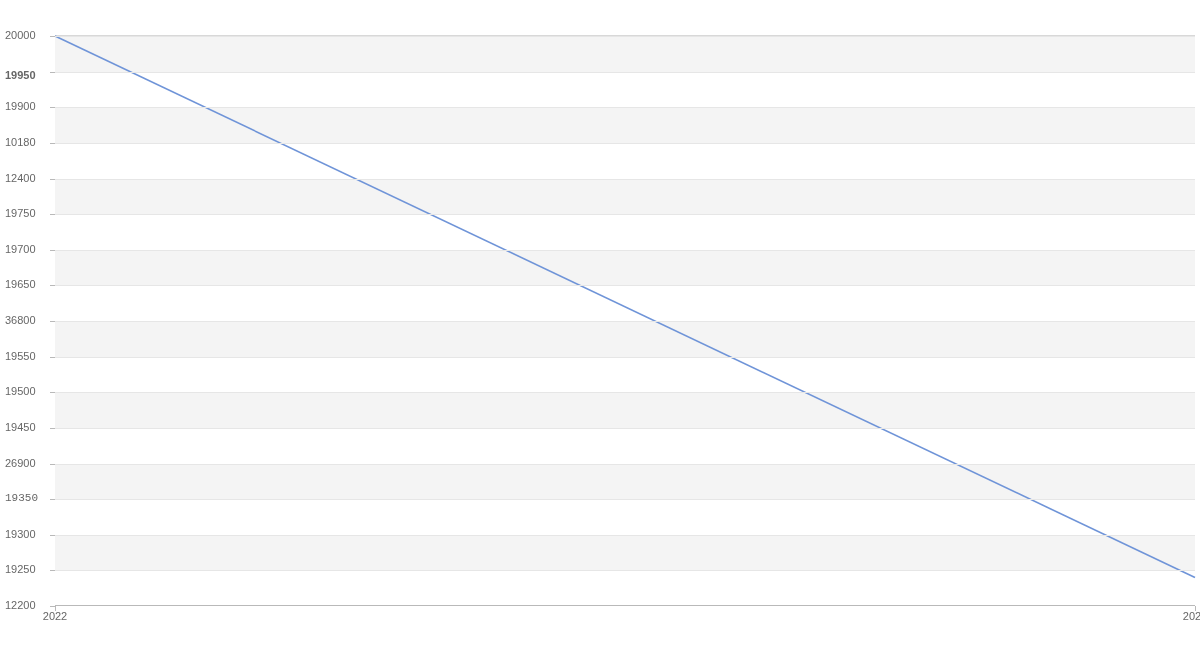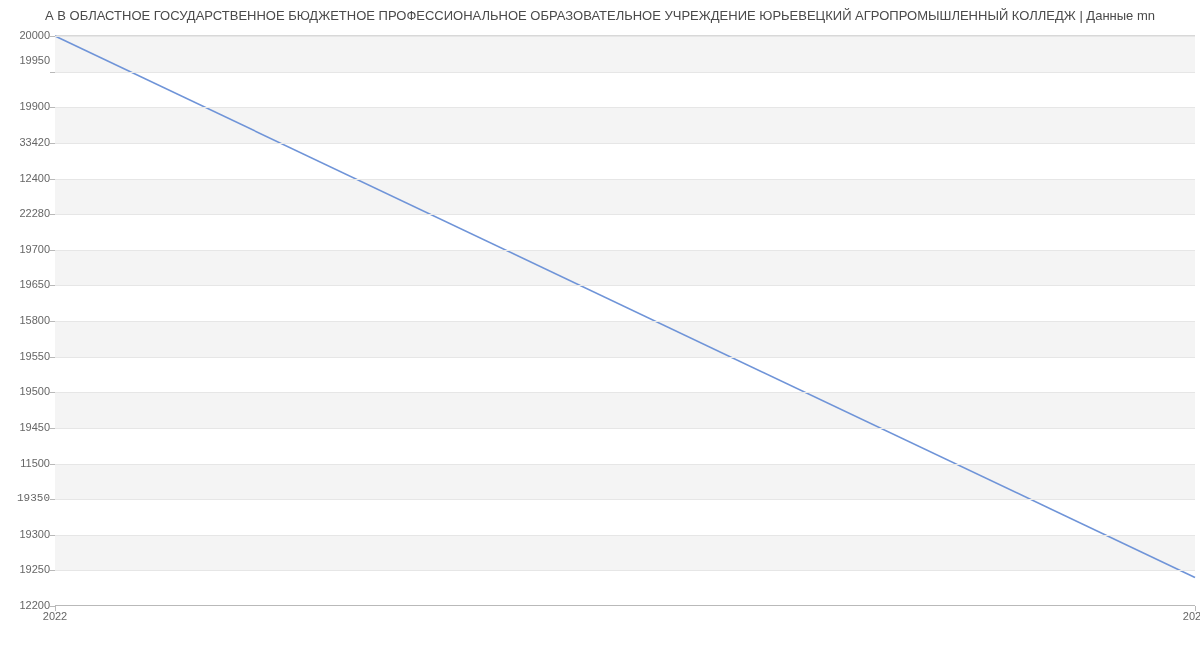--- a/index.html
+++ b/index.html
@@ -54,21 +54,21 @@
     bottom: 0;
     width: 100%;
     height: 0;
     border-top: 1px solid #b9b9b9;
   }
   .y-label {
     position: absolute;
     right: 1150px;
     font-size: 11px;
     color: #666;
-    text-align: right;
+    text-align: left;
     transform: translateY(-50%);
     width: 45px;
   }
   .x-label {
     position: absolute;
     top: 610px;
     font-size: 11px;
     color: #666;
     transform: translateX(-50%);
   }
@@ -93,21 +93,20 @@
     width: 100%;
     height: 100%;
     overflow: visible;
   }
 </style>
 </head>
 <body>
 
 <div class="chart-wrap">
 
-  <div class="title">А В ОБЛАСТНОЕ ГОСУДАРСТВЕННОЕ БЮДЖЕТНОЕ ПРОФЕССИОНАЛЬНОЕ ОБРАЗОВАТЕЛЬНОЕ УЧРЕЖДЕНИЕ ЮРЬЕВЕЦКИЙ АГРОПРОМЫШЛЕННЫЙ КОЛЛЕДЖ | Данные mn</div>
 
   <div class="plot" id="plot">
       <div class="band" style="top: 0px; height: 35.625px;"></div>
       <div class="band" style="top: 71.25px; height: 35.625px;"></div>
       <div class="band" style="top: 142.5px; height: 35.625px;"></div>
       <div class="band" style="top: 213.75px; height: 35.625px;"></div>
       <div class="band" style="top: 285px; height: 35.625px;"></div>
       <div class="band" style="top: 356.25px; height: 35.625px;"></div>
       <div class="band" style="top: 427.5px; height: 35.625px;"></div>
       <div class="band" style="top: 498.75px; height: 35.625px;"></div>
@@ -149,28 +148,28 @@
       <div class="grid-line" style="top: 0px;"></div>
       <div class="y-tick" style="top: 0px;"></div>
       <div class="x-tick" style="left: 0px;"></div>
       <div class="x-tick" style="left: 1140px;"></div>
     </div>
 
 <div class="y-label" style="top: 605px;">12200</div>
     <div class="y-label" style="top: 569.375px;">19250</div>
     <div class="y-label" style="top: 533.75px;">19300</div>
     <div class="y-label" style="top: 498.125px; font-family: Liberation Mono, monospace;">19350</div>
-    <div class="y-label" style="top: 462.5px;">11500</div>
+    <div class="y-label" style="top: 462.5px;">26900</div>
     <div class="y-label" style="top: 426.875px;">19450</div>
     <div class="y-label" style="top: 391.25px;">19500</div>
     <div class="y-label" style="top: 355.625px;">19550</div>
-    <div class="y-label" style="top: 320px;">15800</div>
+    <div class="y-label" style="top: 320px;">36800</div>
     <div class="y-label" style="top: 284.375px;">19650</div>
     <div class="y-label" style="top: 248.75px;">19700</div>
-    <div class="y-label" style="top: 213.125px;">22280</div>
+    <div class="y-label" style="top: 213.125px;">19750</div>
     <div class="y-label" style="top: 177.5px;">12400</div>
-    <div class="y-label" style="top: 141.875px;">33420</div>
+    <div class="y-label" style="top: 141.875px;">10180</div>
     <div class="y-label" style="top: 106.25px;">19900</div>
-    <div class="y-label" style="top: 60px;">19950</div>
+    <div class="y-label" style="top: 75px; font-weight: bold;">19950</div>
     <div class="y-label" style="top: 35px;">20000</div>
     <div class="x-label" style="left: 55px;">2022</div>
     <div class="x-label" style="left: 1195px;">2024</div>
   </div>
 
 </body></html>

